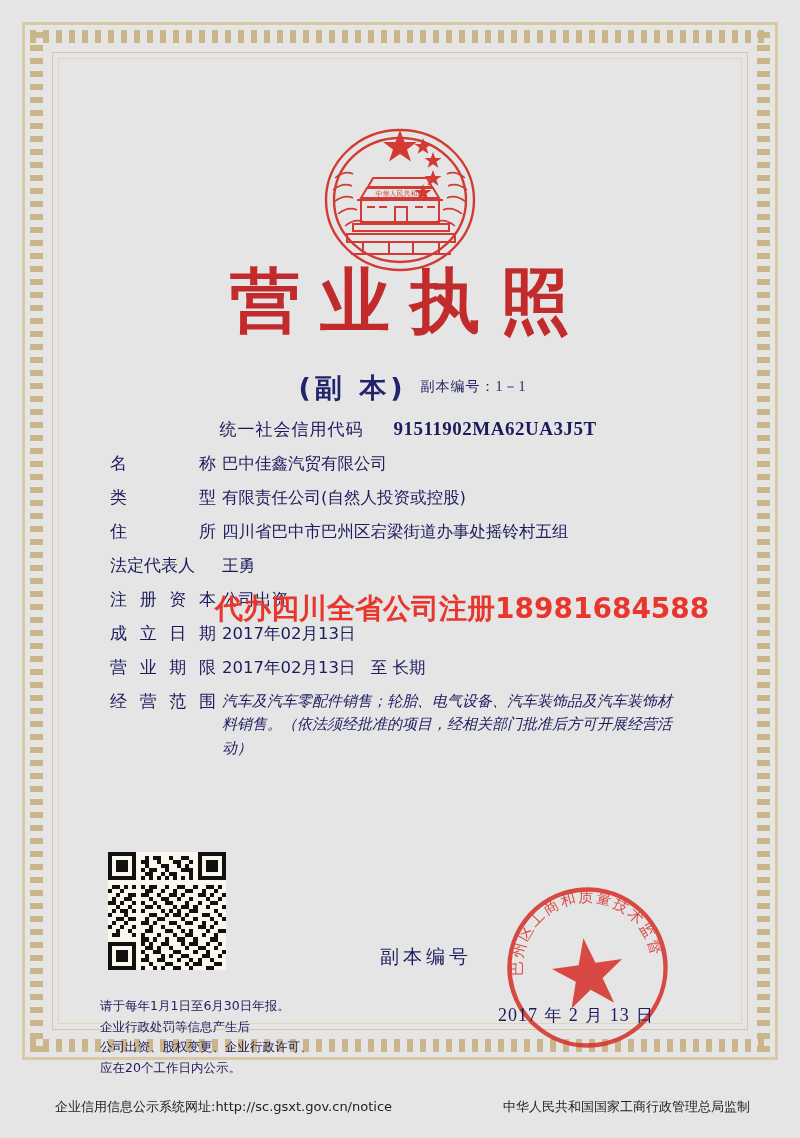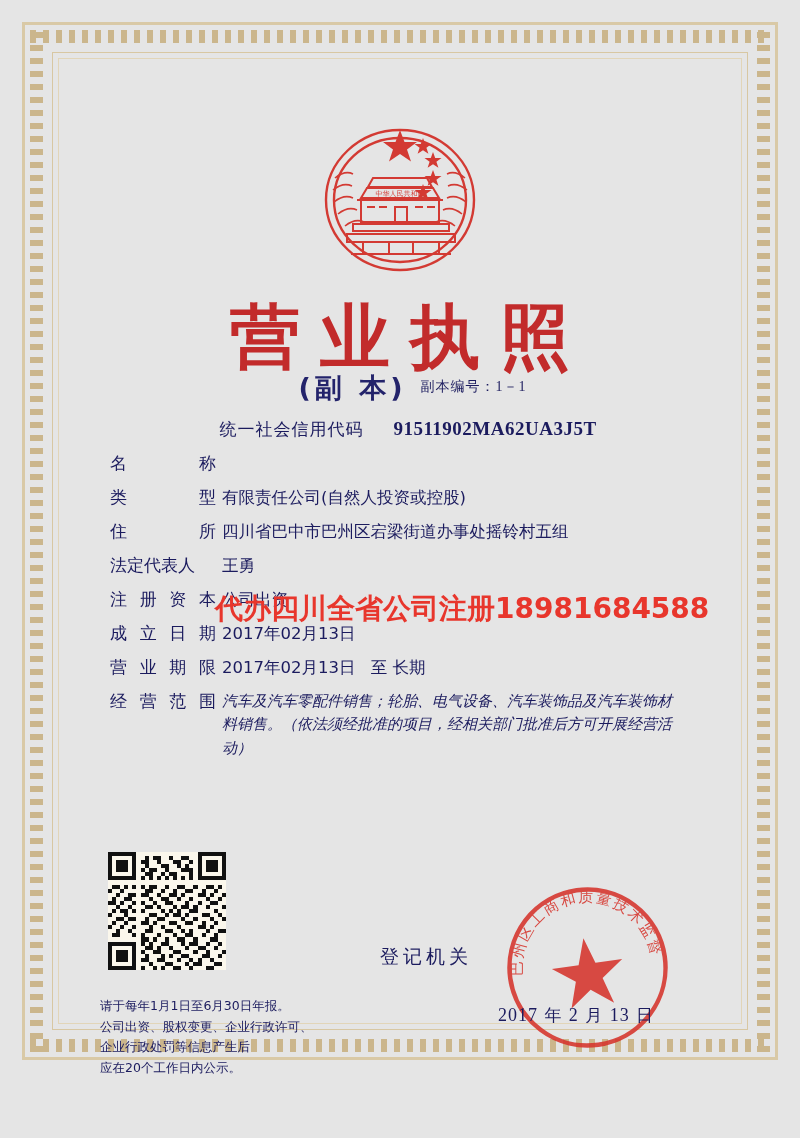--- a/index.html
+++ b/index.html
@@ -87,21 +87,20 @@
     right: 0;
     top: 266px;
     text-align: center;
     font-family: "DejaVu Sans", sans-serif;
     font-weight: bold;
     font-size: 70px;
     letter-spacing: 20px;
     text-indent: 20px;
     color: #c22b2b;
     line-height: 1;
-    margin-top: 36px;
   }
 
   .subtitle-row {
     position: absolute;
     left: 0;
     right: 0;
     top: 370px;
     text-align: center;
     color: #1b1b5e;
     padding-left: 25px;
@@ -340,20 +339,21 @@
     <span class="credit-code">91511902MA62UA3J5T</span>
   </div>
 
   <div class="fields">
 
     <div class="field-row">
       <div class="field-label spread">
         <span>名</span>
         <span>称</span>
       </div>
+      <div class="field-value">巴中佳鑫汽贸有限公司</div>
     </div>
 
     <div class="field-row">
       <div class="field-label spread">
         <span>类</span>
         <span>型</span>
       </div>
       <div class="field-value">有限责任公司(自然人投资或控股)</div>
     </div>
 
@@ -625,21 +625,21 @@
         <rect x="8" y="28" width="1" height="1"></rect>
           <rect x="11" y="28" width="1" height="1"></rect>
         <rect x="13" y="28" width="1" height="1"></rect>
           <rect x="16" y="28" width="2" height="1"></rect>
         <rect x="20" y="28" width="1" height="1"></rect>
           <rect x="24" y="28" width="2" height="1"></rect>
       </g>
     </svg>
   </div>
 
-  <div class="registrar">登记机关</div>
+  <div class="registrar">副本编号</div>
 
   <div class="seal">
     <svg viewBox="0 0 175 175" width="175" height="175">
       <g transform="rotate(-8 87.5 87.5)">
         <circle cx="87.5" cy="87.5" r="78" fill="none" stroke="#d6342c" stroke-width="4.5"></circle>
         <polygon points="87.5,58 96,84 123,84 101,100 109,126 87.5,110 66,126 74,100 52,84 79,84" fill="#d6342c"></polygon>
         <path id="sealArc" d="M 22 87.5 A 65.5 65.5 0 0 1 153 87.5" fill="none"></path>
         <text font-family="DejaVu Sans, sans-serif" font-size="15" fill="#d6342c" letter-spacing="2">
           <textPath href="#sealArc" startOffset="50%" text-anchor="middle">巴中市巴州区工商和质量技术监督管理局</textPath>
         </text>
@@ -651,19 +651,21 @@
     <span class="num">2017</span>
     <span>年</span>
     <span class="num">2</span>
     <span>月</span>
     <span class="num">13</span>
     <span>日</span>
   </div>
 
   <div class="notes">
     <div>请于每年1月1日至6月30日年报。</div>
+    <div>企业行政处罚等信息产生后</div>
     <div>公司出资、股权变更、企业行政许可、</div>
-    <div>企业行政处罚等信息产生后</div>
     <div>应在20个工作日内公示。</div>
   </div>
 
+  <div class="footer-left">企业信用信息公示系统网址:http://sc.gsxt.gov.cn/notice</div>
+  <div class="footer-right">中华人民共和国国家工商行政管理总局监制</div>
 
 </div>
 
 </body></html>

